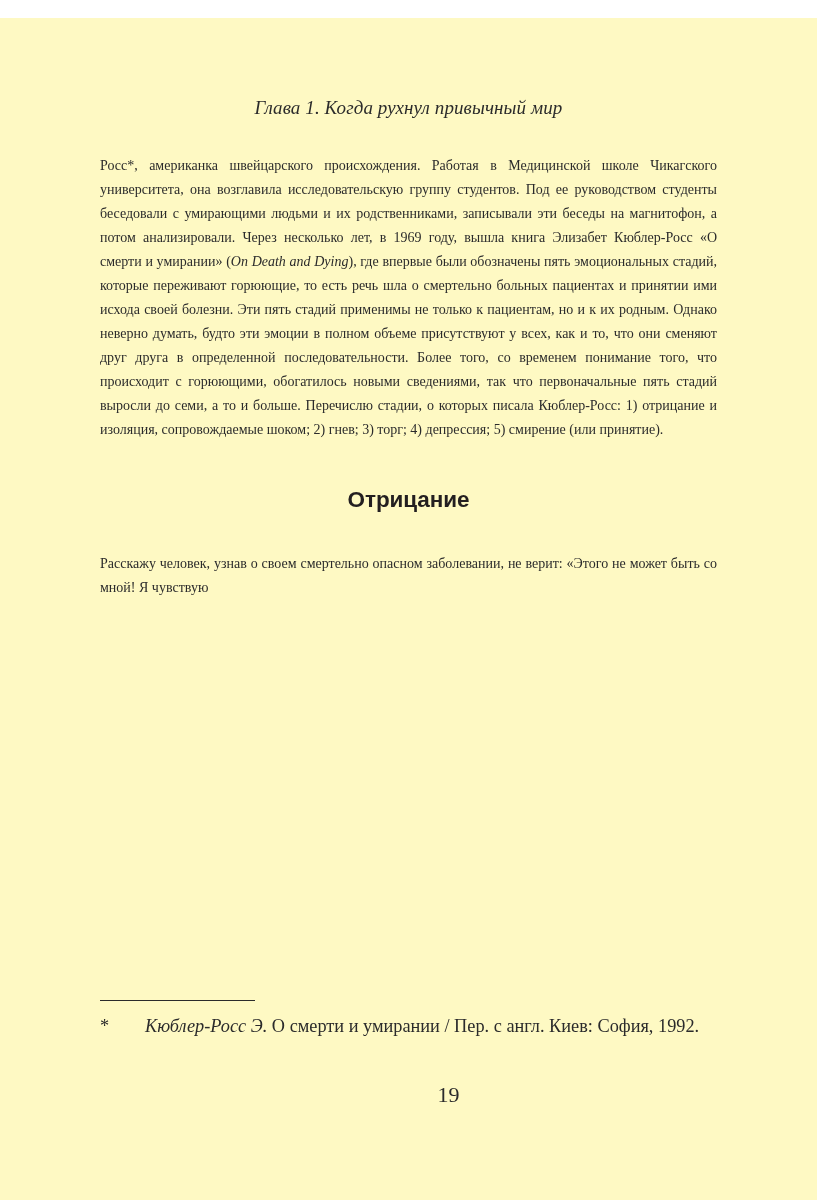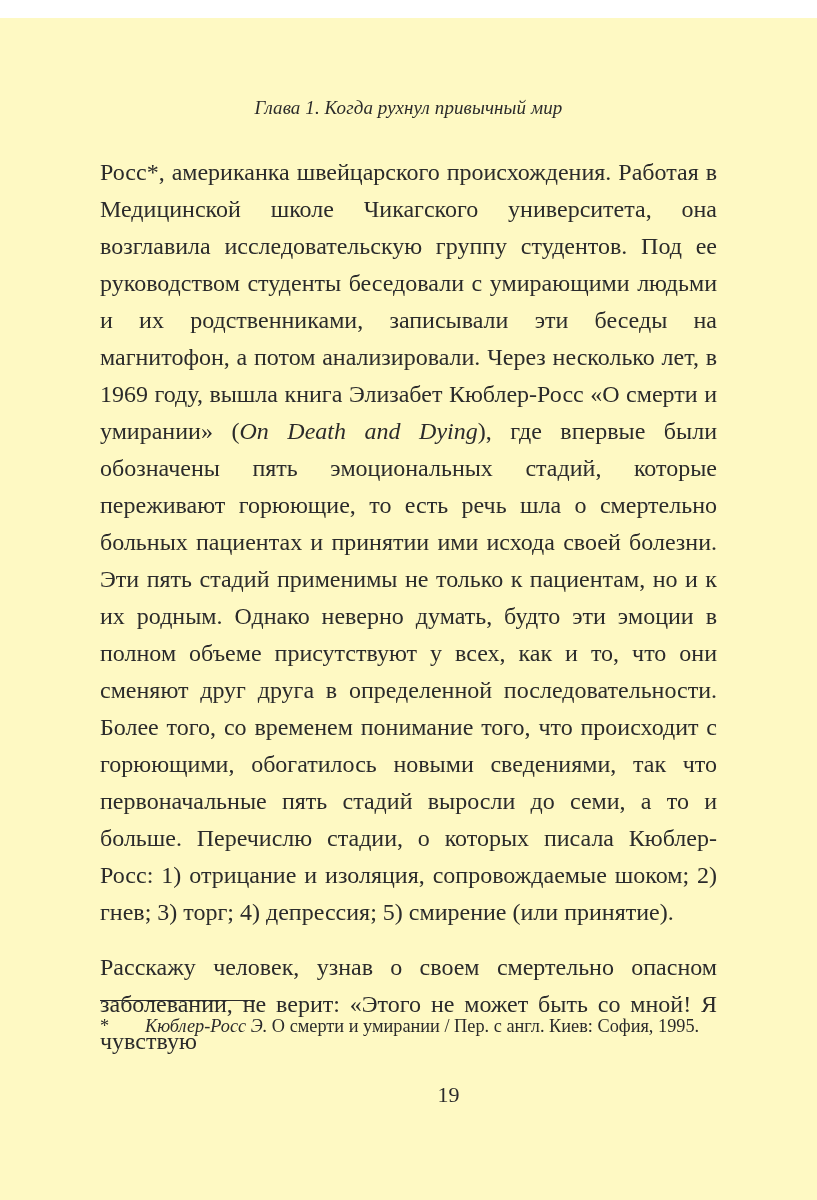--- a/index.html
+++ b/index.html
@@ -38,22 +38,22 @@
   
   .content {
     position: absolute;
     left: 100px;
     top: 136px;
     width: 617px;
   }
 
   p.body {
     margin: 0;
-    font-size: 24px;
-    line-height: 37px;
+    font-size: 14px;
+    line-height: 24px;
     text-align: justify;
     text-justify: inter-word;
     hyphens: manual;
     color: #2b2b2b;
   }
 
   p.body + p.body {
     margin-top: 18px;
   }
 
@@ -130,25 +130,28 @@
 
 <div class="page">
 
   <div class="running-header">Глава 1. Когда рухнул привычный мир</div>
 
   <div class="content">
 
     <p class="body"><span>Росс*, американка швейцарского происхождения. Работая в Медицинской школе Чикагского университета, она возглавила исследовательскую группу студентов. Под ее руководством студенты беседовали с умирающими людьми и их родственниками, записывали эти беседы на магнитофон, а потом анализировали. Через несколько лет, в 1969 году, вышла книга Элизабет Кюблер-Росс «О смерти и умирании» (</span><em>On Death and Dying</em><span>), где впервые были обозначены пять эмоциональных стадий, которые переживают горюющие, то есть речь шла о смертельно больных пациентах и принятии ими исхода своей болезни. Эти пять стадий применимы не только к пациентам, но и к их родным. Однако неверно думать, будто эти эмоции в полном объеме присутствуют у всех, как и то, что они сменяют друг друга в определенной последовательности. Более того, со временем понимание того, что происходит с горюющими, обогатилось новыми сведениями, так что первоначальные пять стадий выросли до семи, а то и больше. Перечислю стадии, о которых писала Кюблер-Росс: 1) отрицание и изоляция, сопровождаемые шоком; 2) гнев; 3) торг; 4) депрессия; 5) смирение (или принятие).</span></p>
 
 
+    <div class="heading-wrap">
+      <h2 class="section-heading">Отрицание</h2>
+    </div>
 
     <p class="body">Расскажу человек, узнав о своем смертельно опасном заболевании, не верит: «Этого не может быть со мной! Я чувствую</p>
 
   </div>
 
   <div class="footnote-block">
     <div class="footnote-rule"></div>
-    <div class="footnote"><span class="fn-marker">*</span><em>Кюблер-Росс Э.</em><span> О смерти и умирании / Пер. с англ. Киев: София, 1995.</span></div>
+    <div class="footnote"><span class="fn-marker">*</span><em>Кюблер-Росс Э.</em><span> О смерти и умирании / Пер. с англ. Киев: София, 1992.</span></div>
   </div>
 
   <div class="folio">19</div>
 
 </div>
 
 </body></html>

